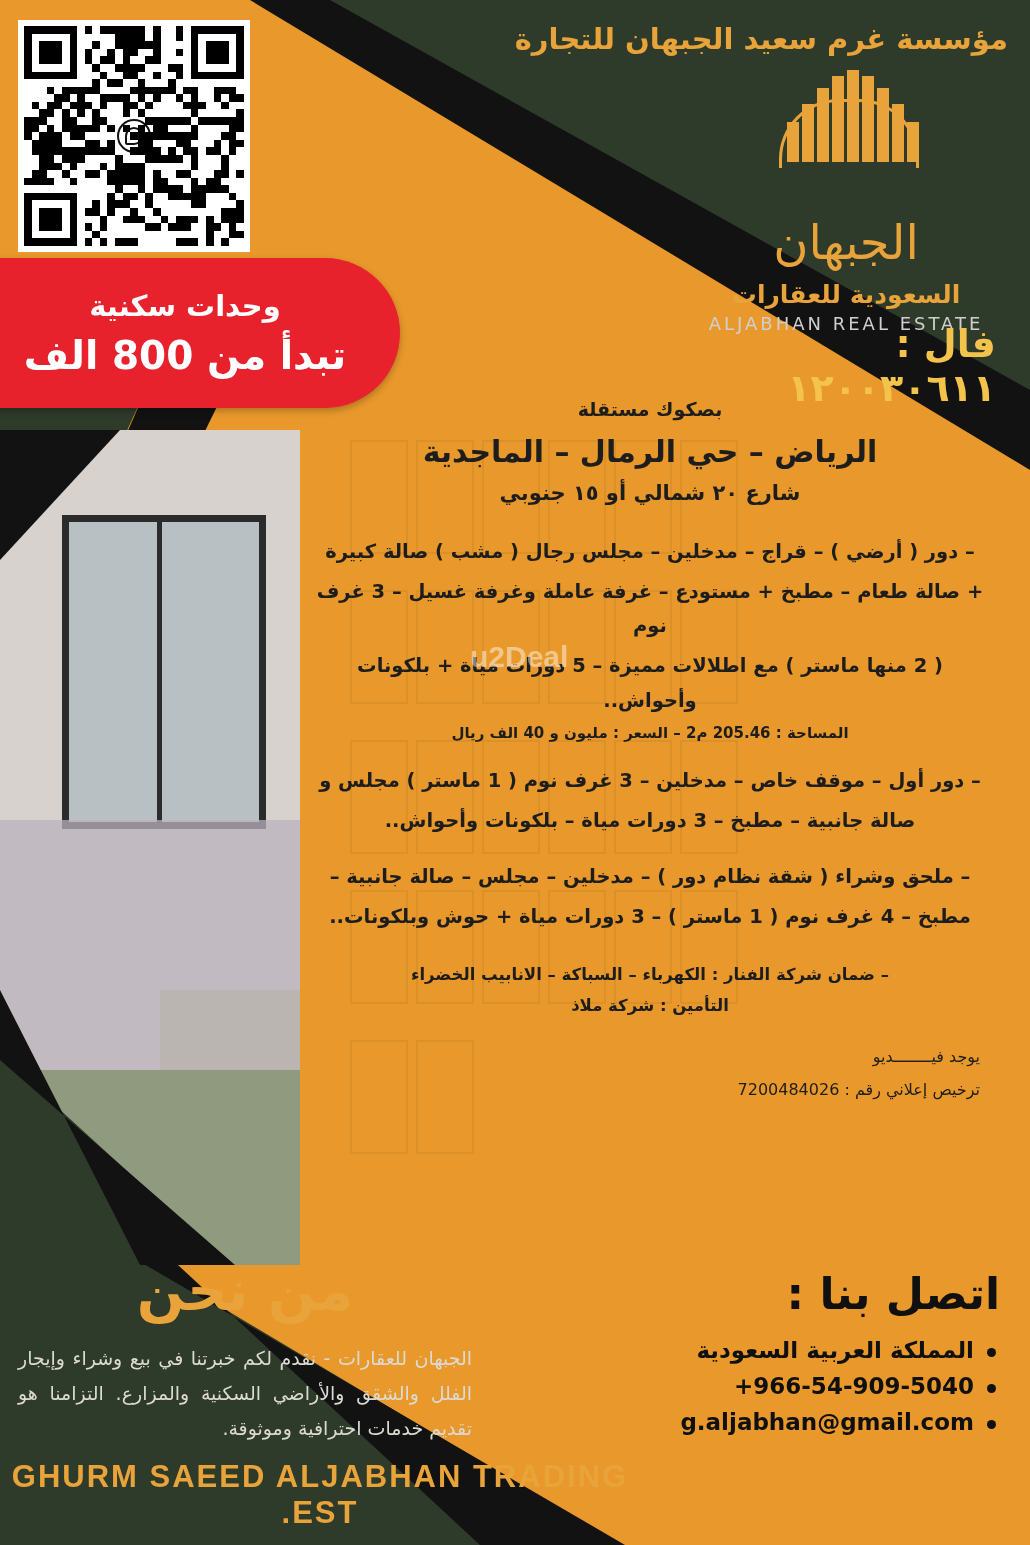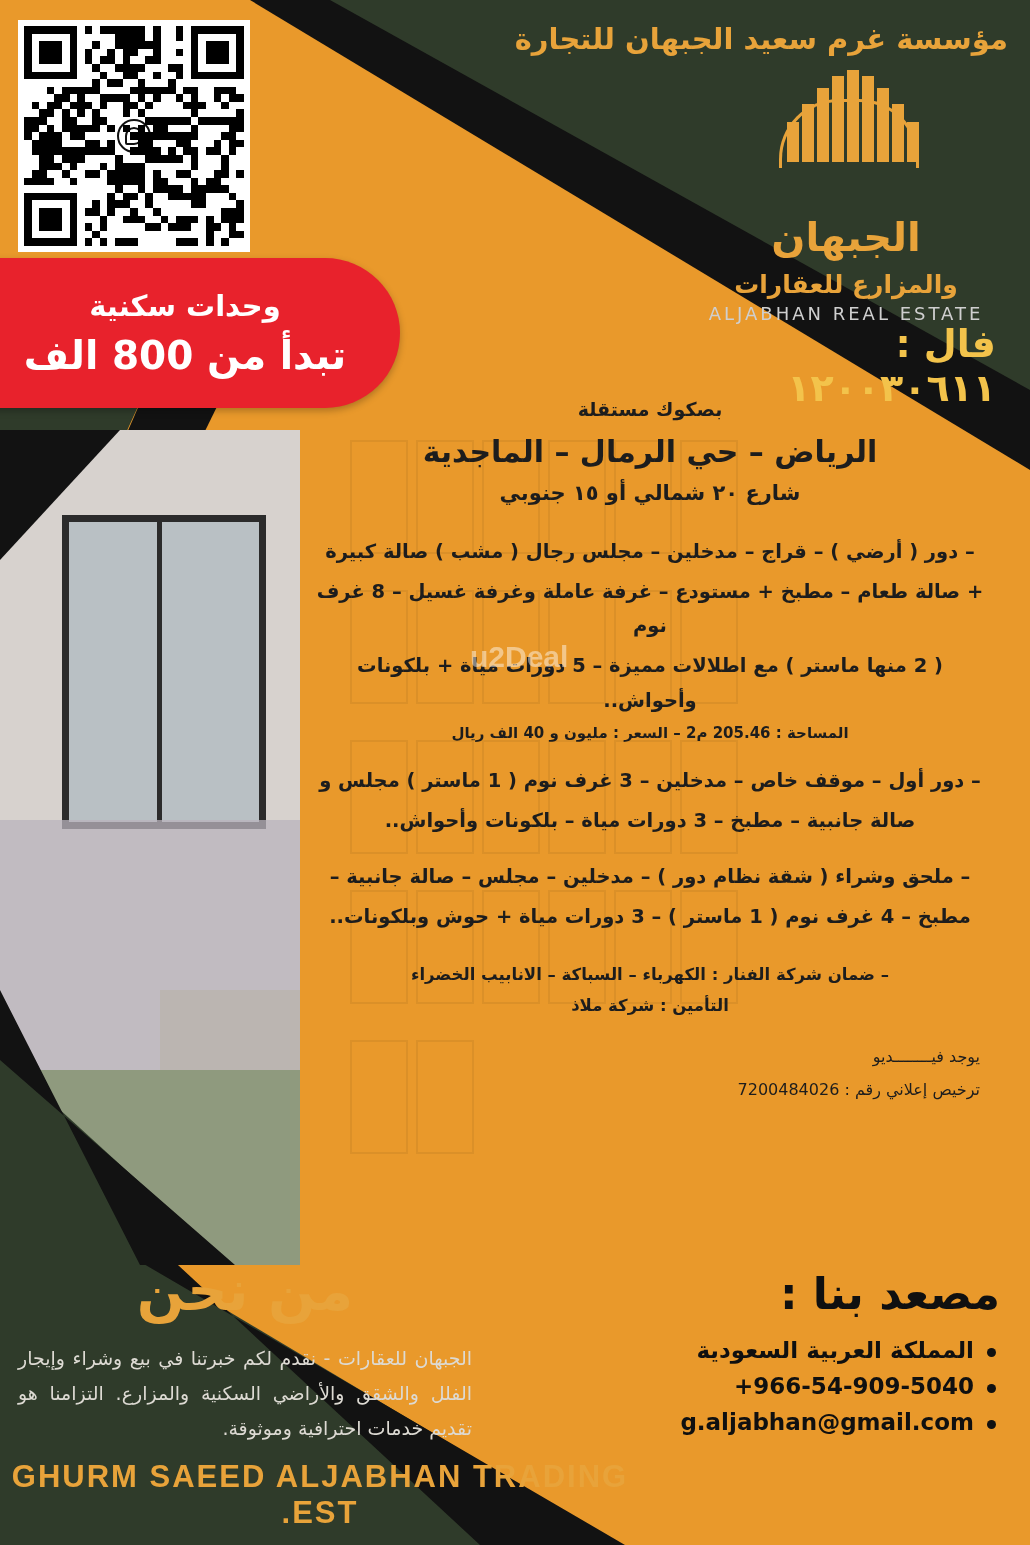--- a/index.html
+++ b/index.html
@@ -118,21 +118,21 @@
     color:#e8a33a;font-size:29px;font-weight:bold;letter-spacing:0;
     direction:rtl;
   }
   .logo-wrap{position:absolute;right:34px;top:70px;width:300px;text-align:center;color:#e8a33a;}
   .logo-mark{width:190px;height:150px;margin:0 auto;position:relative;}
   .logo-mark .bar{position:absolute;bottom:58px;width:12px;background:#e8a33a;}
   .logo-mark .arch{
     position:absolute;left:28px;bottom:52px;width:134px;height:66px;
     border:3px solid #e8a33a;border-bottom:none;border-radius:60px 60px 0 0;
   }
-  .logo-ar{font-size:40px;font-weight:bold;margin-top:-6px;}
+  .logo-ar{font-size:48px;font-weight:normal;margin-top:-6px;}
   .logo-line{font-size:25px;font-weight:bold;margin-top:10px;}
   .logo-en{font-size:18px;letter-spacing:3px;color:#cfcfcf;margin-top:4px;}
   .phone{
     position:absolute;right:34px;top:322px;width:300px;text-align:right;
     color:#f3c34b;font-size:38px;font-weight:bold;direction:rtl;
   }
 
   
   .ad{position:absolute;right:40px;top:398px;width:680px;text-align:center;direction:rtl;color:#1d1d1d;}
   .ad .sub{font-size:19px;font-weight:bold;margin-bottom:14px;}
@@ -673,34 +673,34 @@
         <div class="bar" style="left: 51px; height: 58px;"></div>
         <div class="bar" style="left: 66px; height: 74px;"></div>
         <div class="bar" style="left: 81px; height: 86px;"></div>
         <div class="bar" style="left: 96px; height: 92px;"></div>
         <div class="bar" style="left: 111px; height: 86px;"></div>
         <div class="bar" style="left: 126px; height: 74px;"></div>
         <div class="bar" style="left: 141px; height: 58px;"></div>
         <div class="bar" style="left: 156px; height: 40px;"></div>
       </div>
     <div class="logo-ar">الجبهان</div>
-    <div class="logo-line">والمزارع للعقارات</div>
+    <div class="logo-line">السعودية للعقارات</div>
     <div class="logo-en">ALJABHAN REAL ESTATE</div>
   </div>
 
   <div class="phone">فال : ١٢٠٠٣٠٦١١</div>
 
   <div class="ad">
     <div class="sub">بصكوك مستقلة</div>
     <div class="loc">الرياض – حي الرمال – الماجدية</div>
     <div class="street">شارع ٢٠ شمالي أو ١٥ جنوبي</div>
 
     <div class="block">
       <p>– دور ( أرضي )  – قراج – مدخلين – مجلس رجال ( مشب ) صالة كبيرة</p>
-      <p>+ صالة طعام – مطبخ + مستودع – غرفة عاملة وغرفة غسيل – 8 غرف نوم</p>
+      <p>+ صالة طعام – مطبخ + مستودع – غرفة عاملة وغرفة غسيل – 3 غرف نوم</p>
       <p>( 2 منها ماستر ) مع اطلالات مميزة – 5 دورات مياة + بلكونات وأحواش..</p>
       <div class="price">المساحة : 205.46 م2 – السعر : مليون و 40 الف ريال</div>
     </div>
 
     <div class="block">
       <p>– دور أول – موقف خاص – مدخلين – 3 غرف نوم ( 1 ماستر ) مجلس و</p>
       <p>صالة جانبية – مطبخ – 3 دورات مياة – بلكونات وأحواش..</p>
     </div>
 
     <div class="block">
@@ -718,21 +718,21 @@
   </div>
 
   <div class="wm-deal">u2Deal</div>
 
   <div class="about">
     <h2>من نحن</h2>
     <p>الجبهان للعقارات - نقدم لكم خبرتنا في بيع وشراء وإيجار الفلل والشقق والأراضي السكنية والمزارع. التزامنا هو تقديم خدمات احترافية وموثوقة.</p>
   </div>
 
   <div class="contact">
-    <h2>مصعد بنا :</h2>
+    <h2>اتصل بنا :</h2>
     <ul>
       <li>المملكة العربية السعودية</li>
       <li class="ltr">+966-54-909-5040</li>
       <li class="ltr">g.aljabhan@gmail.com</li>
     </ul>
   </div>
 
   <div class="footer-en">GHURM SAEED ALJABHAN TRADING EST.</div>
 </div>
 

